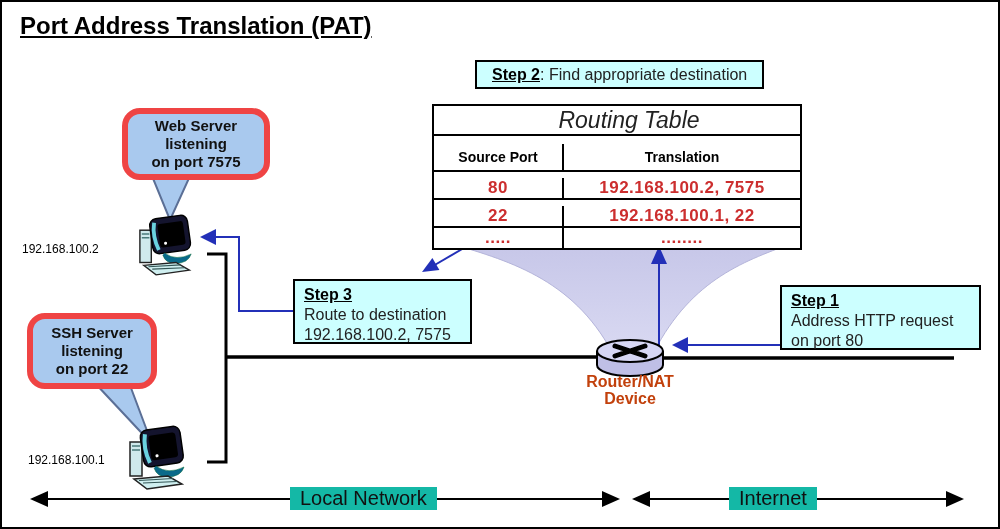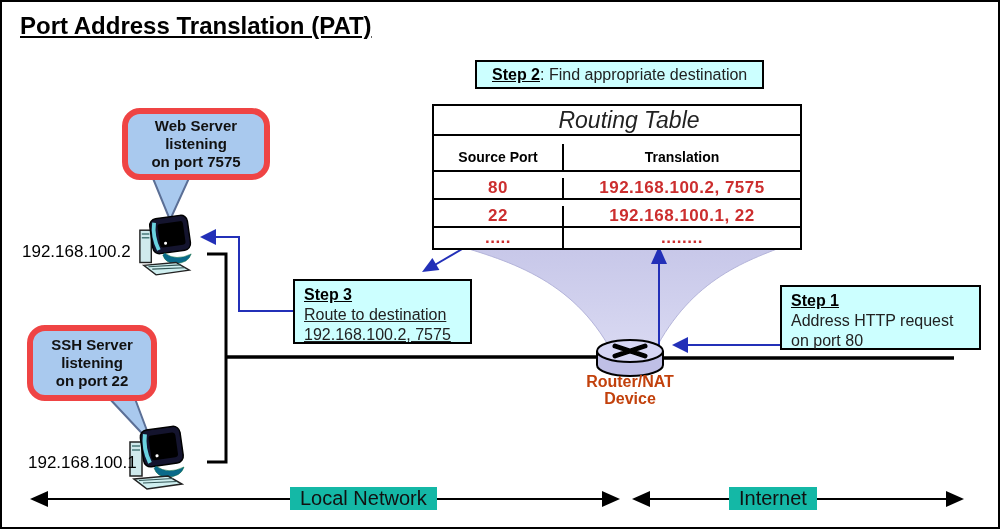--- a/index.html
+++ b/index.html
@@ -9,44 +9,44 @@
 
   .page-title{position:absolute;left:18px;top:10px;margin:0;font-size:24px;font-weight:bold;
               text-decoration:underline;color:#000;}
 
   
   .stepbox{position:absolute;background:#ccffff;border:2px solid #000;box-sizing:border-box;
            font-size:16px;line-height:20px;color:#222;padding:4px 9px;}
   .step-label{font-weight:bold;text-decoration:underline;color:#000;}
   #step2{left:473px;top:58px;white-space:nowrap;height:29px;padding:3px 15px;}
   #step1{left:778px;top:283px;width:201px;height:65px;}
-  #step3{left:291px;top:277px;width:179px;height:65px;text-decoration:underline;}
+  #step3{left:291px;top:277px;width:179px;height:65px;}
 
   
   .rtable{position:absolute;left:430px;top:102px;width:370px;box-sizing:border-box;
           border:2px solid #000;background:#fff;}
   .rt-title{height:28px;display:flex;align-items:center;justify-content:center;
             font-style:italic;font-size:23px;border-bottom:2px solid #000;color:#222;padding-left:24px;}
   .rt-row{display:flex;border-bottom:2px solid #000;}
   .rt-row:last-child{border-bottom:none;}
   .rt-c1{width:128px;border-right:2px solid #000;display:flex;align-items:center;justify-content:center;}
   .rt-c2{flex:1;display:flex;align-items:center;justify-content:center;}
   .rt-head{height:26px;font-weight:bold;font-size:14px;color:#000;margin-top:8px;}
   .rt-r1,.rt-r2{height:26px;align-items:flex-end;}
   .rt-r3{height:20px;}
   .rt-red{color:#cc2e2e;font-weight:bold;font-size:17px;letter-spacing:.5px;}
 
   
   .bubble{position:absolute;background:#a9c9ee;border:6px solid #ef4444;border-radius:18px;
           box-sizing:border-box;display:flex;flex-direction:column;justify-content:center;
           text-align:center;font-weight:bold;font-size:15px;line-height:18px;color:#111;}
   #bubble-web{left:120px;top:106px;width:148px;height:72px;}
-  #bubble-ssh{left:25px;top:311px;width:130px;height:76px;margin-top:12px;}
+  #bubble-ssh{left:25px;top:311px;width:130px;height:76px;}
 
-  .iplabel{position:absolute;font-size:17px;color:#000;text-align:center;}
+  .iplabel{position:absolute;font-size:12px;color:#000;text-align:center;}
   #ip-web{left:20px;top:240px;}
   #ip-ssh{left:26px;top:451px;}
 
   #router-label{position:absolute;left:578px;top:371px;width:100px;text-align:center;
                 font-weight:bold;font-size:16px;line-height:17px;color:#c2410c;}
 
   .zonelabel{position:absolute;top:485px;background:#14b8a6;font-size:20px;padding:0 10px;color:#111;}
   #zone-local{left:288px;}
   #zone-internet{left:727px;}
 </style>

